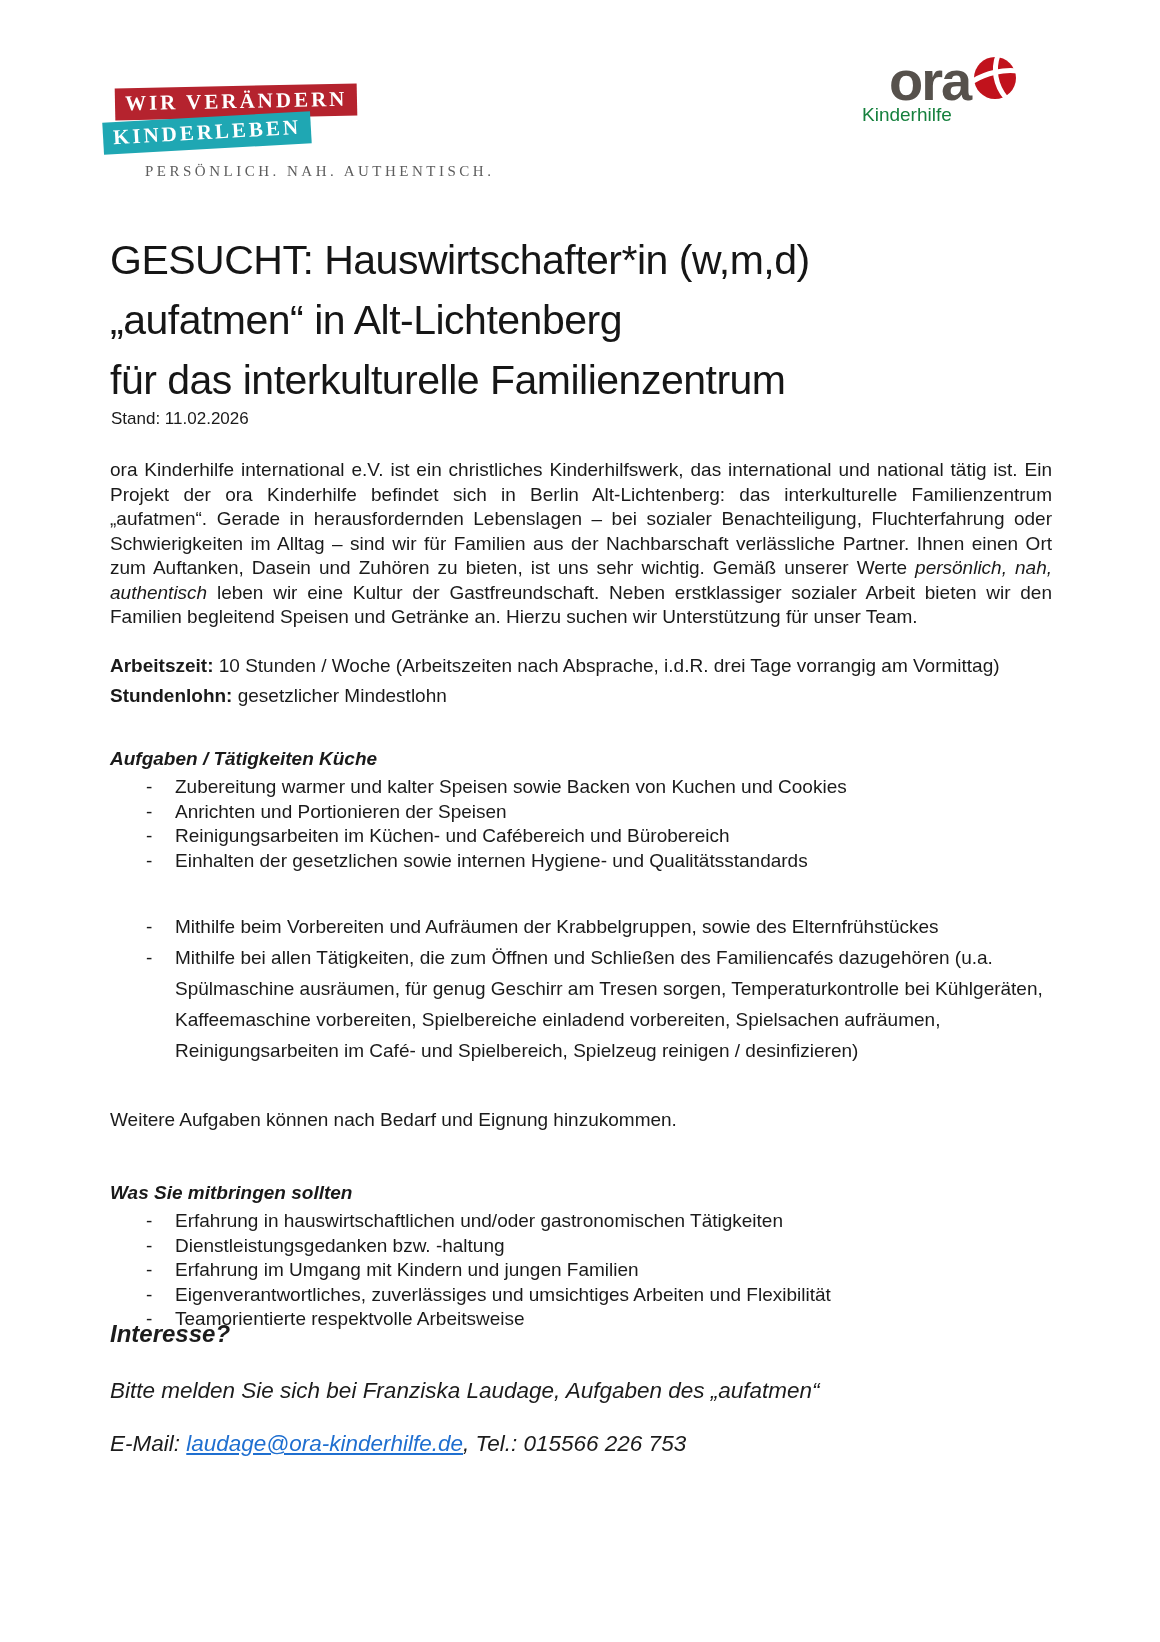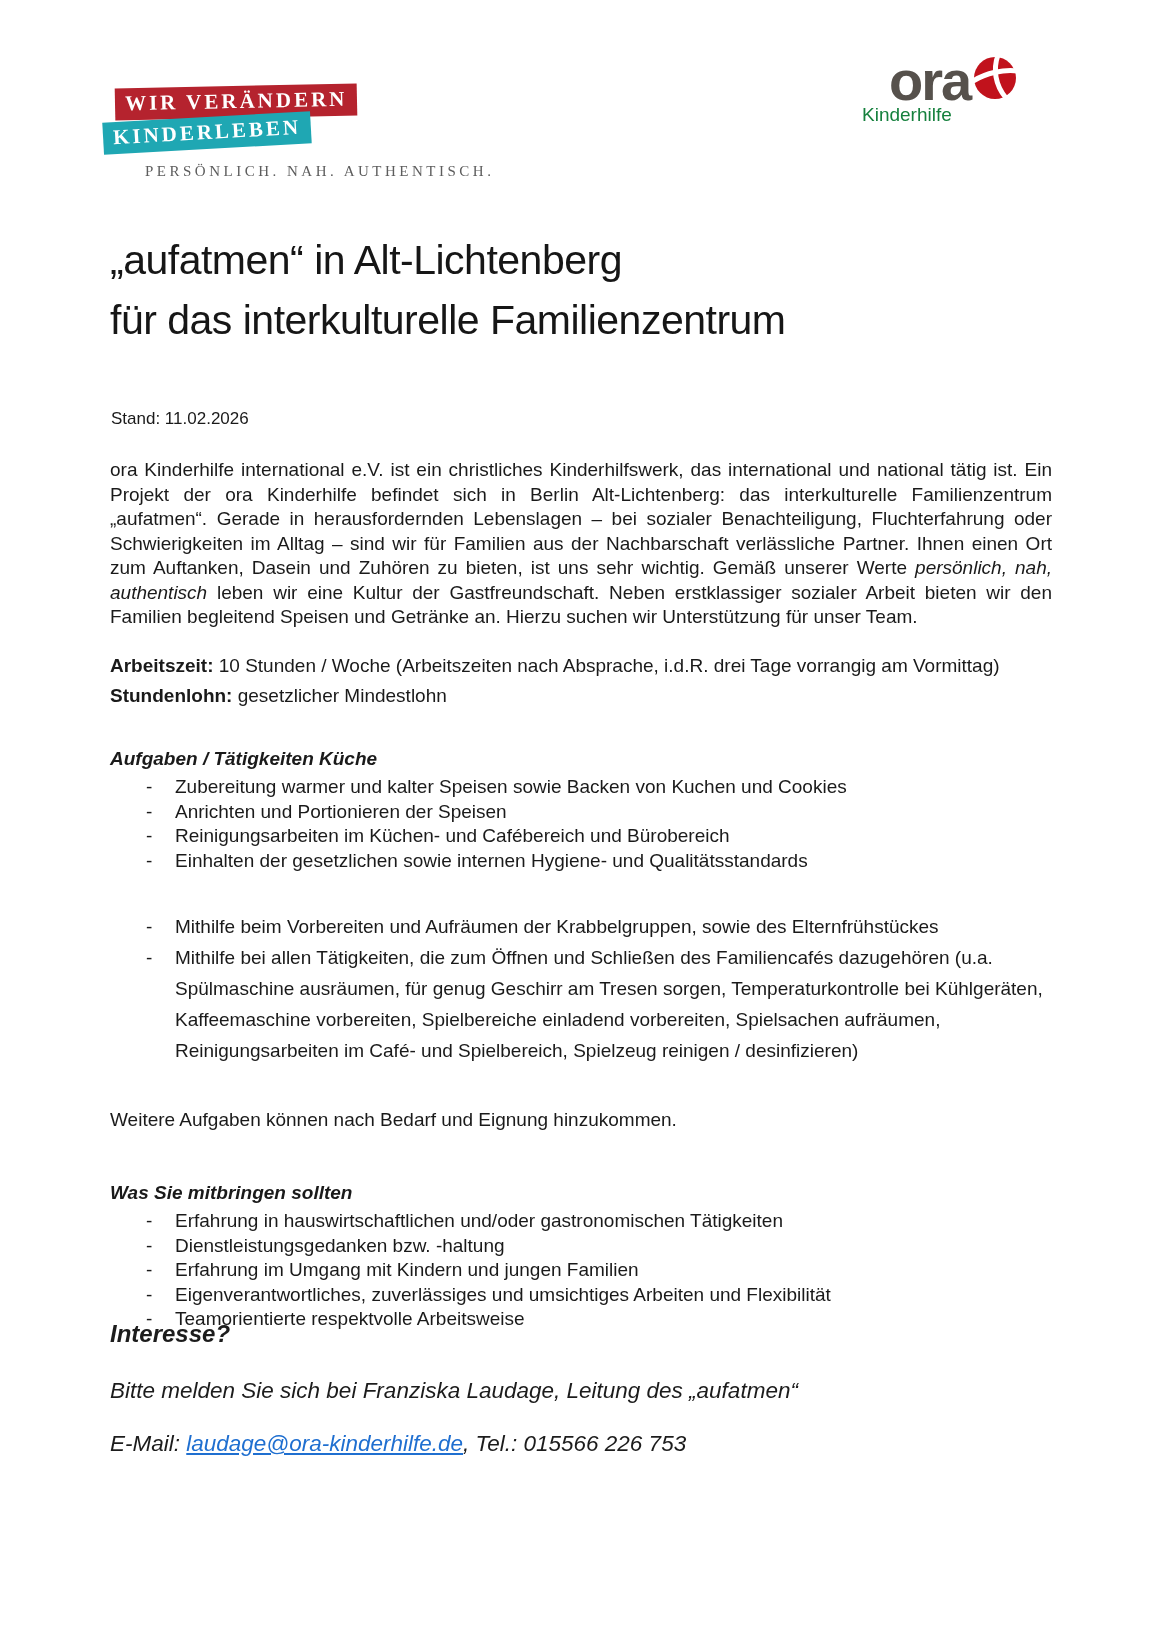--- a/index.html
+++ b/index.html
@@ -105,20 +105,21 @@
           <circle cx="23" cy="24" r="21" fill="#c1121c"></circle>
           <path d="M1,27 C 14,19 32,15 46,17" stroke="#ffffff" stroke-width="5" fill="none"></path>
           <path d="M26,1 C 21,15 23,31 34,44" stroke="#ffffff" stroke-width="5" fill="none"></path>
         </svg>
       </span>
     </div>
     <div class="ora-sub">Kinderhilfe</div>
   </div>
 
   <div class="title">
+    <div>GESUCHT: Hauswirtschafter*in (w,m,d)</div>
     <div>„aufatmen“ in Alt-Lichtenberg</div>
     <div>für das interkulturelle Familienzentrum</div>
   </div>
   <div class="stand">Stand: 11.02.2026</div>
 
   <div class="content">
 
     <p class="intro" style="margin:0"><span>ora Kinderhilfe international e.V. ist ein christliches Kinderhilfswerk, das international und national tätig ist. Ein Projekt der ora Kinderhilfe befindet sich in Berlin Alt-Lichtenberg: das interkulturelle Familienzentrum „aufatmen“. Gerade in herausfordernden Lebenslagen – bei sozialer Benachteiligung, Fluchterfahrung oder Schwierigkeiten im Alltag – sind wir für Familien aus der Nachbarschaft verlässliche Partner. Ihnen einen Ort zum Auftanken, Dasein und Zuhören zu bieten, ist uns sehr wichtig. Gemäß unserer Werte </span><span class="it">persönlich, nah, authentisch</span><span> leben wir eine Kultur der Gastfreundschaft. Neben erstklassiger sozialer Arbeit bieten wir den Familien begleitend Speisen und Getränke an. Hierzu suchen wir Unterstützung für unser Team.</span></p>
 
     <div class="conditions">
@@ -186,17 +187,17 @@
             <span class="dash">-</span>
             <span class="litext">Teamorientierte respektvolle Arbeitsweise</span>
           </div>
         </div>
     </div>
 
   </div>
 
   <div class="contact">
     <div class="contact-heading">Interesse?</div>
-    <div class="contact-line">Bitte melden Sie sich bei Franziska Laudage, Leitung des „aufatmen“</div>
+    <div class="contact-line">Bitte melden Sie sich bei Franziska Laudage, Aufgaben des „aufatmen“</div>
     <div class="contact-line"><span>E-Mail: </span><a href="#">laudage@ora-kinderhilfe.de</a><span>, Tel.: 015566 226 753</span></div>
   </div>
 
 </div>
 
 </body></html>

